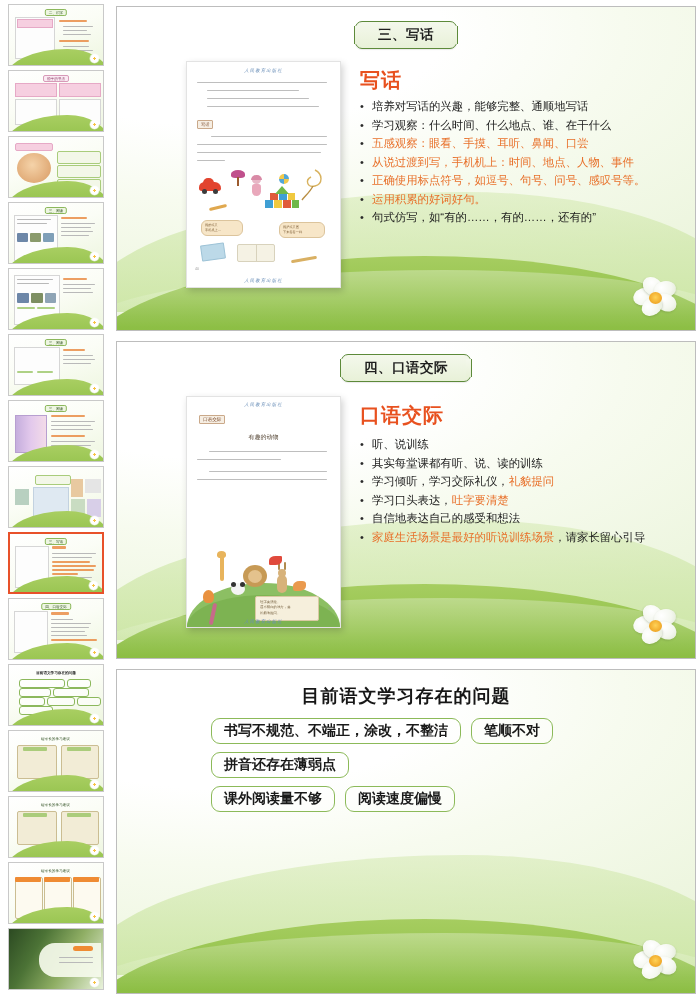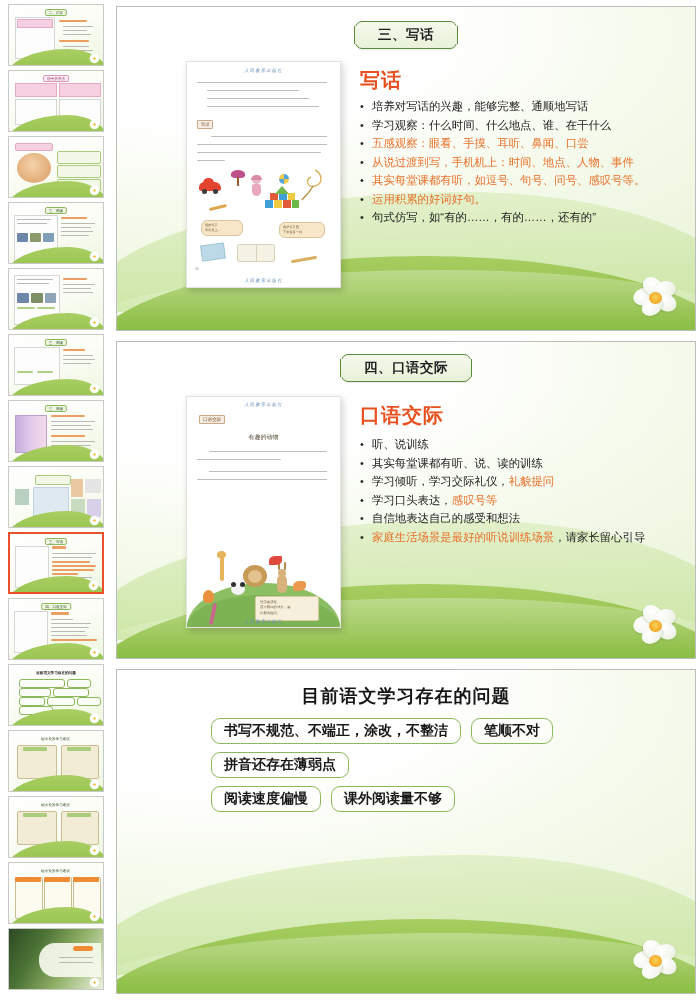--- a/index.html
+++ b/index.html
@@ -527,21 +527,21 @@
       <div class="bullet">
           <span class="dot">•</span>
           <span class="txt"><span class="or">五感观察：眼看、手摸、耳听、鼻闻、口尝</span></span>
         </div>
       <div class="bullet">
           <span class="dot">•</span>
           <span class="txt"><span class="or">从说过渡到写，手机机上：时间、地点、人物、事件</span></span>
         </div>
       <div class="bullet">
           <span class="dot">•</span>
-          <span class="txt"><span class="or">其实每堂课都有听，如逗号、句号、问号、感叹号等。</span></span>
+          <span class="txt"><span class="or">正确使用标点符号，如逗号、句号、问号、感叹号等。</span></span>
         </div>
       <div class="bullet">
           <span class="dot">•</span>
           <span class="txt"><span class="or">运用积累的好词好句。</span></span>
         </div>
       <div class="bullet">
           <span class="dot">•</span>
           <span class="txt"><span>句式仿写，如“有的……，有的……，还有的”</span></span>
         </div>
     </div>
@@ -618,21 +618,21 @@
       <div class="bullet">
           <span class="dot">•</span>
           <span class="txt"><span>其实每堂课都有听、说、读的训练</span></span>
         </div>
       <div class="bullet">
           <span class="dot">•</span>
           <span class="txt"><span>学习倾听，学习交际礼仪，</span><span class="or">礼貌提问</span></span>
         </div>
       <div class="bullet">
           <span class="dot">•</span>
-          <span class="txt"><span>学习口头表达，</span><span class="or">感叹号等</span></span>
+          <span class="txt"><span>学习口头表达，</span><span class="or">吐字要清楚</span></span>
         </div>
       <div class="bullet">
           <span class="dot">•</span>
           <span class="txt"><span>自信地表达自己的感受和想法</span></span>
         </div>
       <div class="bullet">
           <span class="dot">•</span>
           <span class="txt"><span class="or">家庭生活场景是最好的听说训练场景</span><span>，请家长留心引导</span></span>
         </div>
     </div>
@@ -657,20 +657,20 @@
 
     <div class="rows">
       <div class="row">
         <div class="pbox">书写不规范、不端正，涂改，不整洁</div>
         <div class="pbox">笔顺不对</div>
       </div>
       <div class="row">
         <div class="pbox">拼音还存在薄弱点</div>
       </div>
       <div class="row">
+        <div class="pbox">课外阅读量不够</div>
         <div class="pbox">阅读速度偏慢</div>
-        <div class="pbox">课外阅读量不够</div>
       </div>
     </div>
 
   </div>
 
 </div>
 
 </body></html>

